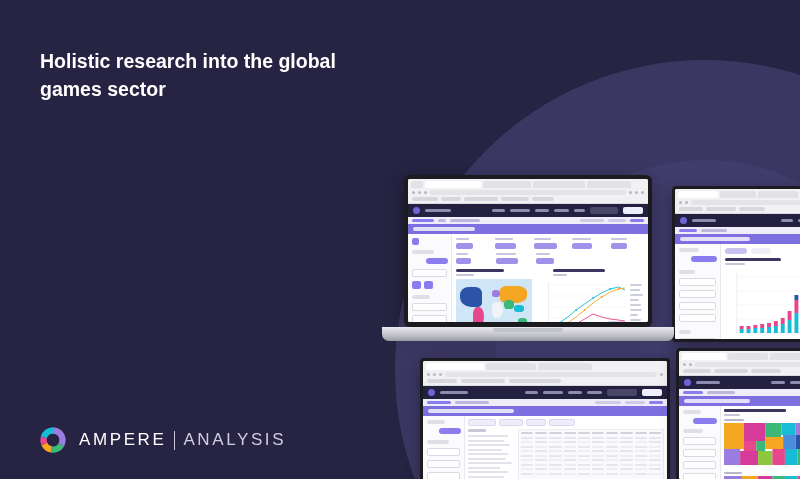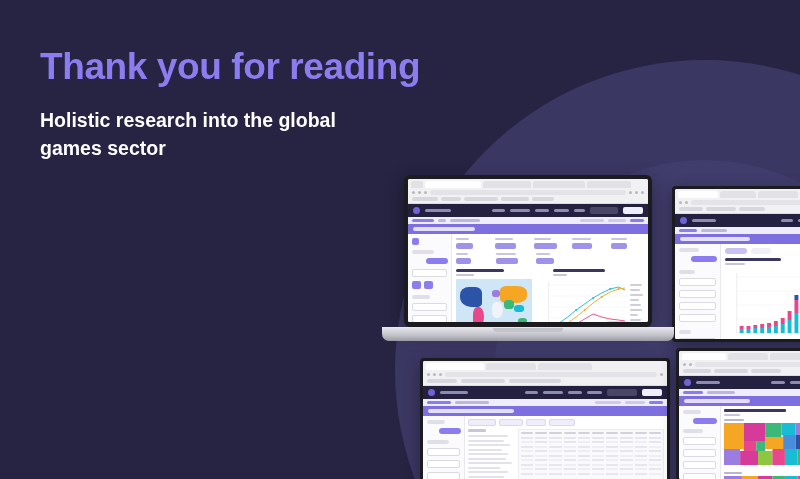--- a/index.html
+++ b/index.html
@@ -697,19 +697,34 @@
               <rect x="54" y="10" width="18" height="10" fill="#f5a623"></rect>
               <rect x="72" y="10" width="24" height="10" fill="#18bcd4"></rect>
             </svg>
           </div>
         </div>
       </div>
     </div>
   </div>
 
   <div class="hero">
-    <h1 class="headline">Thank you for reading</h1>
     <p class="subhead">Holistic research into the global games sector</p>
   </div>
 
 
+  <div class="logo">
+    <svg width="30" height="30" viewBox="0 0 40 40">
+      <g transform="translate(20,20)">
+        <path d="M0,-17 A17,17 0 0,1 14.7,8.5 L7.3,4.25 A8.5,8.5 0 0,0 0,-8.5 Z" fill="#9b7ce0"></path>
+        <path d="M14.7,8.5 A17,17 0 0,1 -3,16.8 L-1.5,8.4 A8.5,8.5 0 0,0 7.3,4.25 Z" fill="#3cb878"></path>
+        <path d="M-3,16.8 A17,17 0 0,1 -15.5,7 L-7.75,3.5 A8.5,8.5 0 0,0 -1.5,8.4 Z" fill="#f5a623"></path>
+        <path d="M-15.5,7 A17,17 0 0,1 -16.3,-4.8 L-8.15,-2.4 A8.5,8.5 0 0,0 -7.75,3.5 Z" fill="#e8488b"></path>
+        <path d="M-16.3,-4.8 A17,17 0 0,1 0,-17 L0,-8.5 A8.5,8.5 0 0,0 -8.15,-2.4 Z" fill="#18bcd4"></path>
+      </g>
+    </svg>
+    <span class="logo-text">
+      <span class="logo-ampere">AMPERE</span>
+      <span class="logo-sep"></span>
+      <span class="logo-analysis">ANALYSIS</span>
+    </span>
+  </div>
 
 </div>
 
 </body></html>

